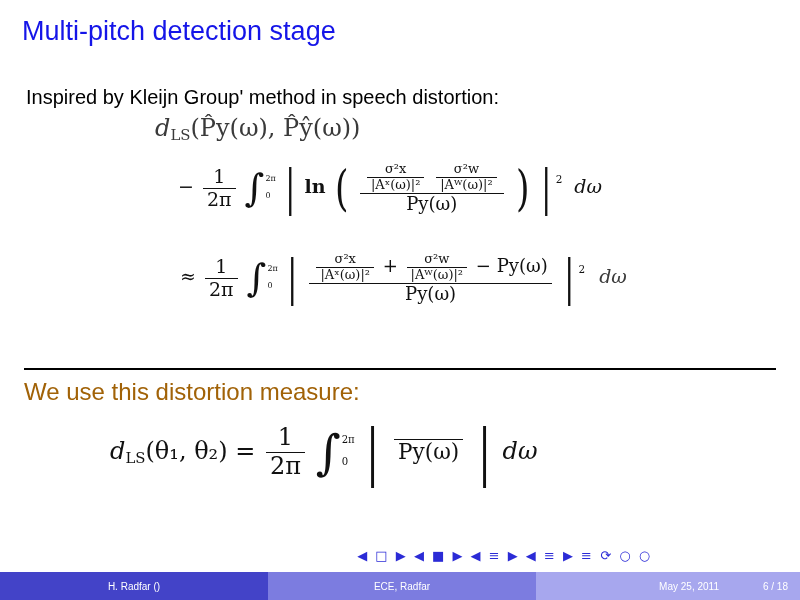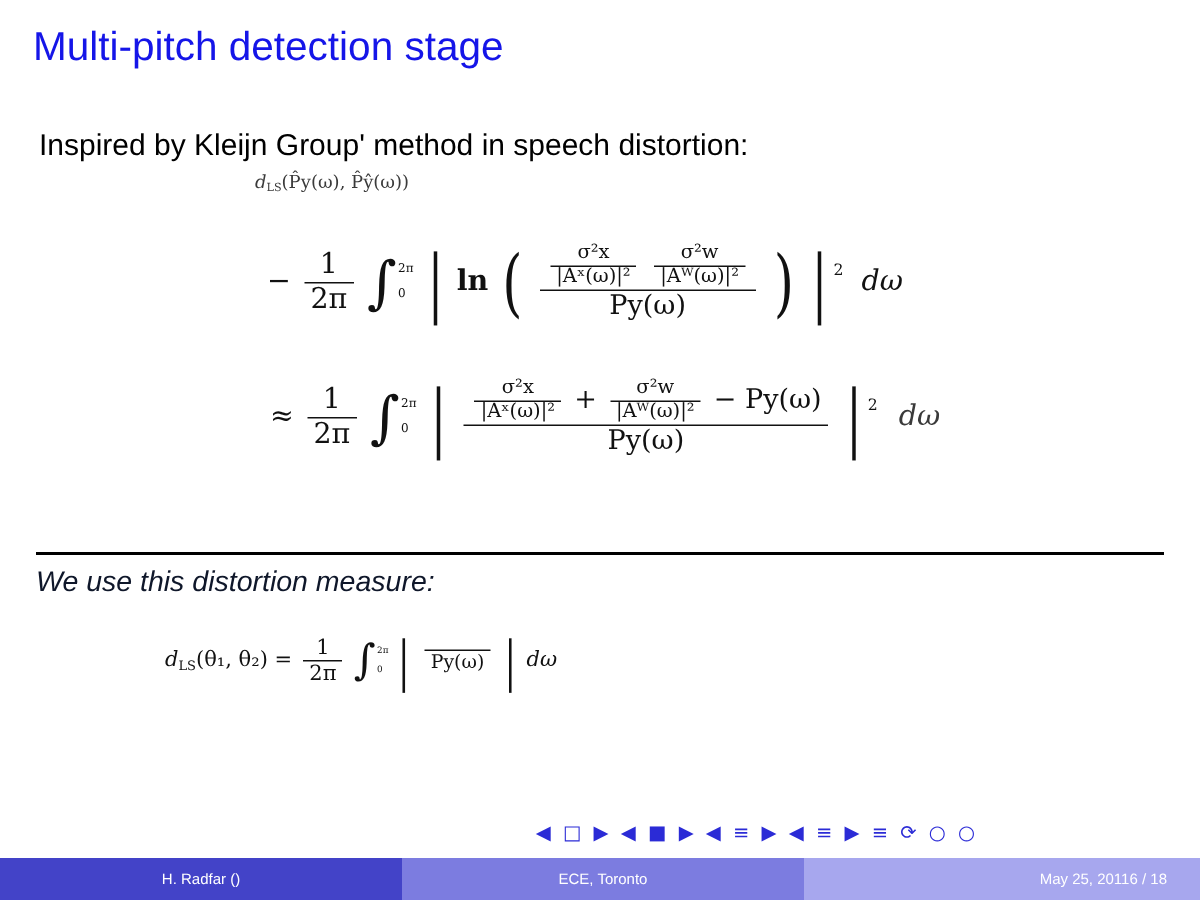--- a/index.html
+++ b/index.html
@@ -33,23 +33,22 @@
     position: absolute;
     left: 26px;
     top: 86px;
     font-size: 20px;
     color: #000000;
   }
   .distortion-line {
     position: absolute;
     left: 24px;
     top: 378px;
-    font-size: 19px;
-    color: #0f172a;
-    font-style: italic;
+    font-size: 24px;
+    color: #a16207;
   }
   .hrule {
     position: absolute;
     left: 24px;
     top: 368px;
     width: 752px;
     height: 2px;
     background: #000000;
   }
 
@@ -105,27 +104,27 @@
     vertical-align: middle;
     transform: scaleX(0.7);
   }
   .opsup {
     font-size: 0.55em;
     vertical-align: 0.95em;
     margin-left: 1px;
   }
 
   
-  .eq1a { left: 170px; top: 114px; font-size: 12px; }
+  .eq1a { left: 155px; top: 114px; font-size: 24px; }
   
   .eq1b { left: 178px; top: 162px; font-size: 19px; }
   
   .eq1c { left: 180px; top: 252px; font-size: 19px; }
   
-  .eq2  { left: 110px; top: 424px; font-size: 14px; }
+  .eq2  { left: 110px; top: 424px; font-size: 24px; }
 
   .faded { color: #3a3a3a; }
 
   
   .navbar {
     position: absolute;
     right: 12px;
     top: 548px;
     font-size: 13px;
     color: #2b2bd6;
@@ -147,22 +146,22 @@
     display: flex;
     align-items: center;
     justify-content: center;
     color: #ffffff;
     font-size: 10px;
     font-family: "Liberation Sans", sans-serif;
   }
   .foot-author { background: #4343c8; width: 268px; }
   .foot-inst   { background: #7c7ce0; width: 268px; }
   .foot-date   { background: #a7a7ee; width: 264px; justify-content: flex-end; padding-right: 0; }
-  .foot-date .date-txt { }
-  .foot-date .page-txt { margin-right: 22px; text-align: center; }
+  .foot-date .date-txt { margin-right: 44px; }
+  .foot-date .page-txt { margin-right: 12px; text-align: center; }
 </style>
 </head>
 <body>
 
 <div class="slide">
 
   <div class="slide-title">Multi-pitch detection stage</div>
 
   <div class="intro-line">Inspired by Kleijn Group' method in speech distortion:</div>
 
@@ -243,20 +242,20 @@
       <span class="den">Py(ω)</span>
     </span>
     <span class="bar">|</span>
     <span class="mi">dω</span>
   </div>
 
   <div class="navbar">◀ □ ▶   ◀ ■ ▶   ◀ ≡ ▶   ◀ ≡ ▶      ≡      ⟳ ○ ○</div>
 
   <div class="footer">
     <div class="foot-seg foot-author">H. Radfar ()</div>
-    <div class="foot-seg foot-inst">ECE, Toronto</div>
+    <div class="foot-seg foot-inst">ECE, Radfar</div>
     <div class="foot-seg foot-date">
       <span class="date-txt">May 25, 2011</span>
       <span class="page-txt">6 / 18</span>
     </div>
   </div>
 
 </div>
 
 </body></html>

